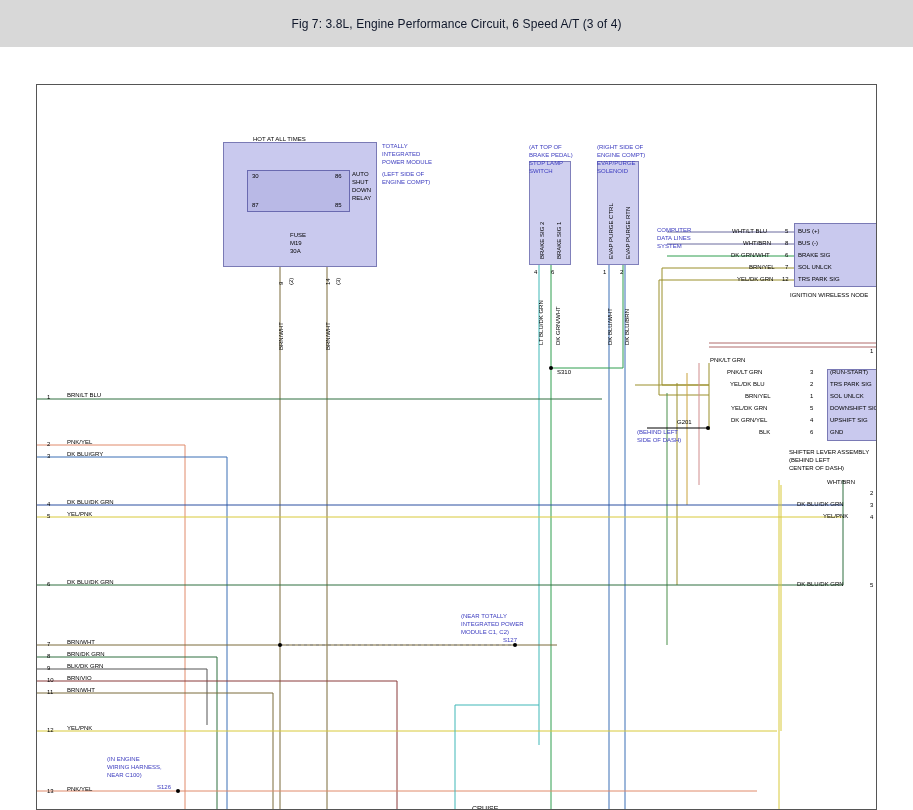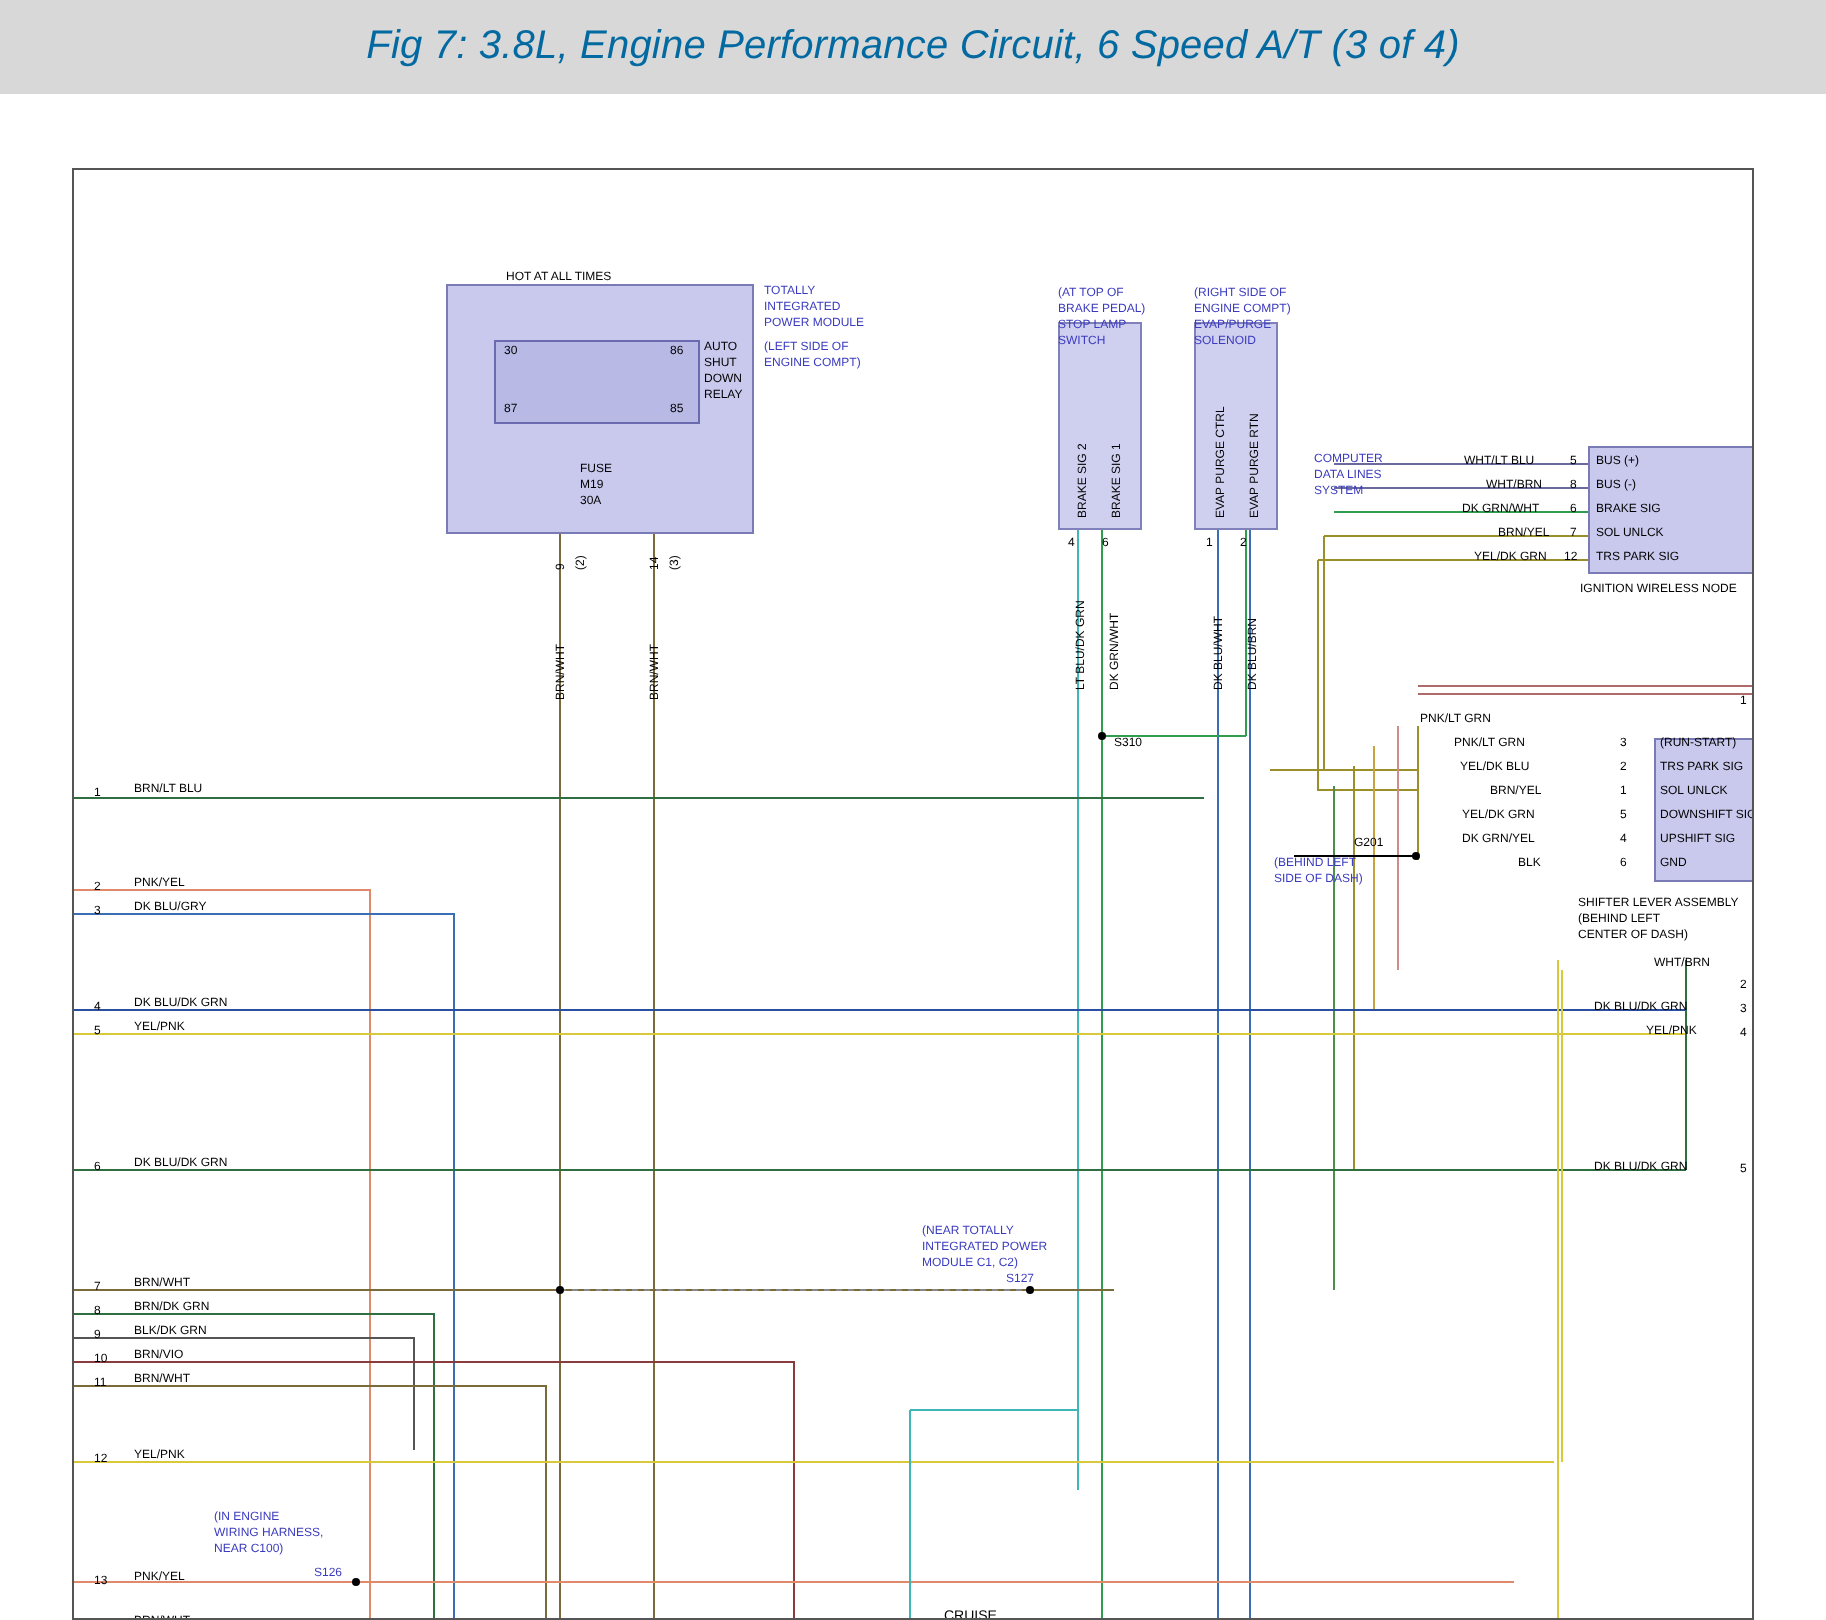--- a/index.html
+++ b/index.html
@@ -9,21 +9,21 @@
     font-family:"Liberation Sans", sans-serif;
     overflow:hidden;
   }
   #header{
     width:913px;height:47px;
     background:#d8d8d8;
     display:flex;align-items:center;justify-content:center;
     box-sizing:border-box;
   }
   #header-title{
-    font-size:20px;color:#0369a1;letter-spacing:0.1px;font-style:italic;
+    font-size:12px;color:#0f172a;letter-spacing:0.1px;
   }
   #canvas{
     position:absolute;left:0;top:47px;
     width:913px;height:763px;
     background:#ffffff;
   }
   #frame{
     position:absolute;left:36px;top:37px;
     width:841px;height:726px;
     border:1px solid #555;

